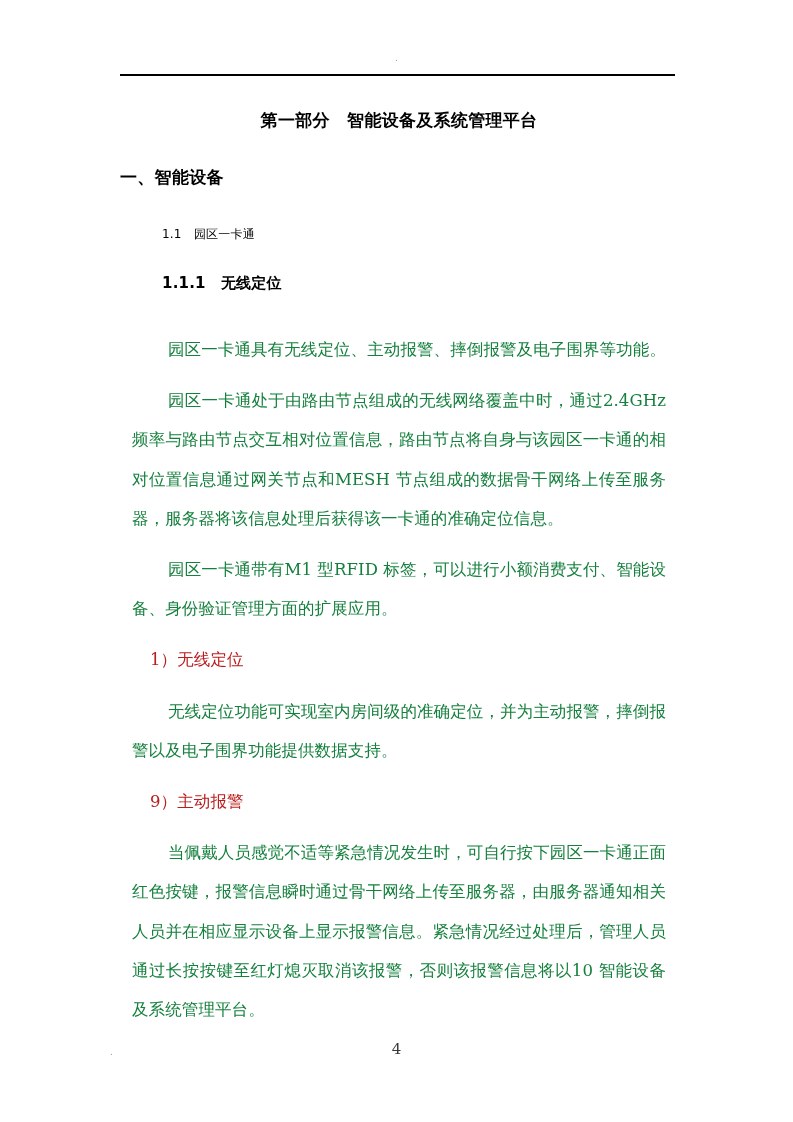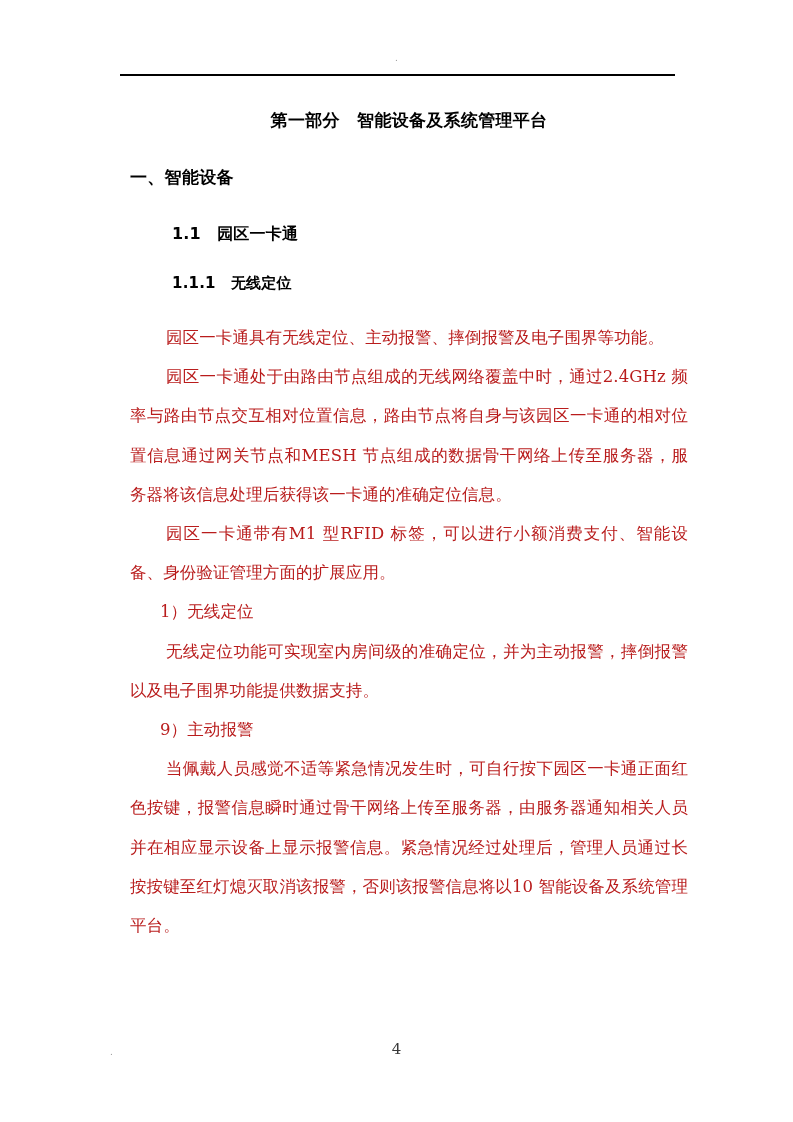--- a/index.html
+++ b/index.html
@@ -49,21 +49,21 @@
     left: 120px;
     top: 22px;
     width: 555px;
     height: 0;
     border-top: 2px solid #000000;
   }
 
   
   .content {
     position: absolute;
-    left: 130px;
+    left: 120px;
     top: 96px;
     width: 558px;
   }
 
   
   .doc-title {
     text-align: center;
     font-family: "DejaVu Sans", "Liberation Sans", sans-serif;
     font-weight: bold;
     font-size: 17px;
@@ -81,22 +81,22 @@
     line-height: 40px;
     letter-spacing: 0.3px;
     margin: 0;
     padding-top: 17px;
     white-space: pre;
   }
 
   
   .h2 {
     font-family: "DejaVu Sans", "Liberation Sans", sans-serif;
-    font-weight: bold;
-    font-size: 16px;
+    font-weight: normal;
+    font-size: 12px;
     line-height: 30px;
     margin: 0;
     padding-top: 22px;
     padding-left: 42px;
     white-space: pre;
     letter-spacing: 0.2px;
   }
   .h3 {
     font-family: "DejaVu Sans", "Liberation Sans", sans-serif;
     font-weight: bold;
@@ -107,26 +107,26 @@
     padding-left: 42px;
     white-space: pre;
     letter-spacing: 0.2px;
   }
 
   
   .para {
     font-family: "DejaVu Serif", "Liberation Serif", serif;
     font-size: 16.5px;
     line-height: 39.2px;
-    margin: 0;
+    margin: 12px;
     text-align: justify;
     text-justify: inter-character;
     text-indent: 36px;
     letter-spacing: 0.1px;
-    color: #b91c1c;
+    color: #15803d;
   }
   .para.first {
     padding-top: 20px;
   }
   .list-item {
     font-family: "DejaVu Serif", "Liberation Serif", serif;
     font-size: 16.5px;
     line-height: 39.2px;
     margin: 0;
     text-indent: 30px;

